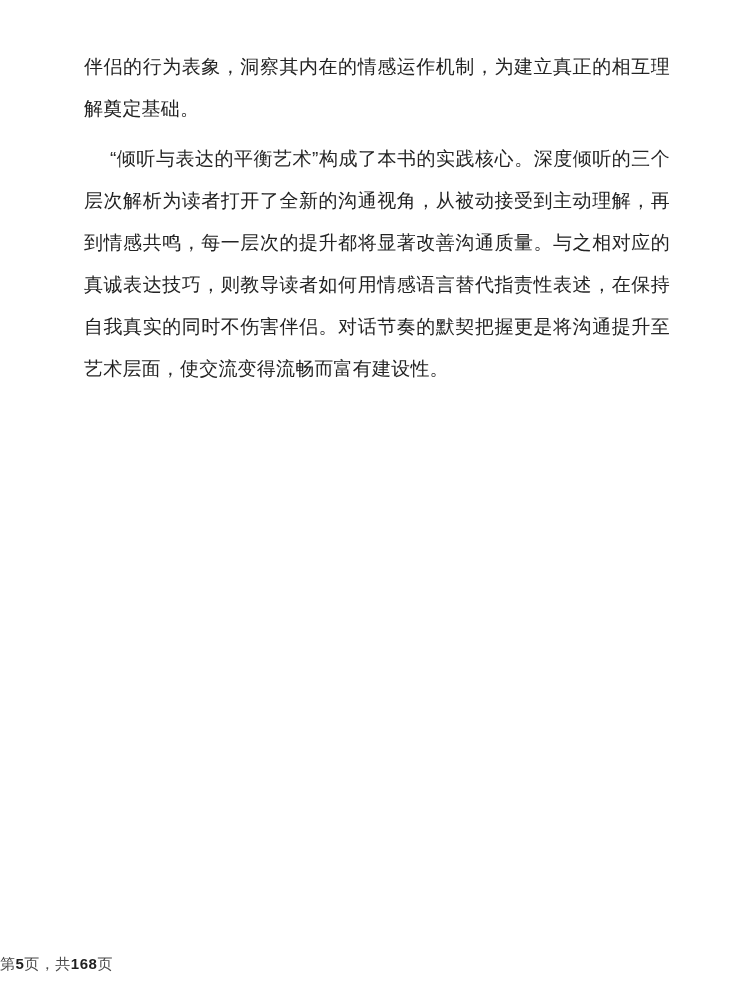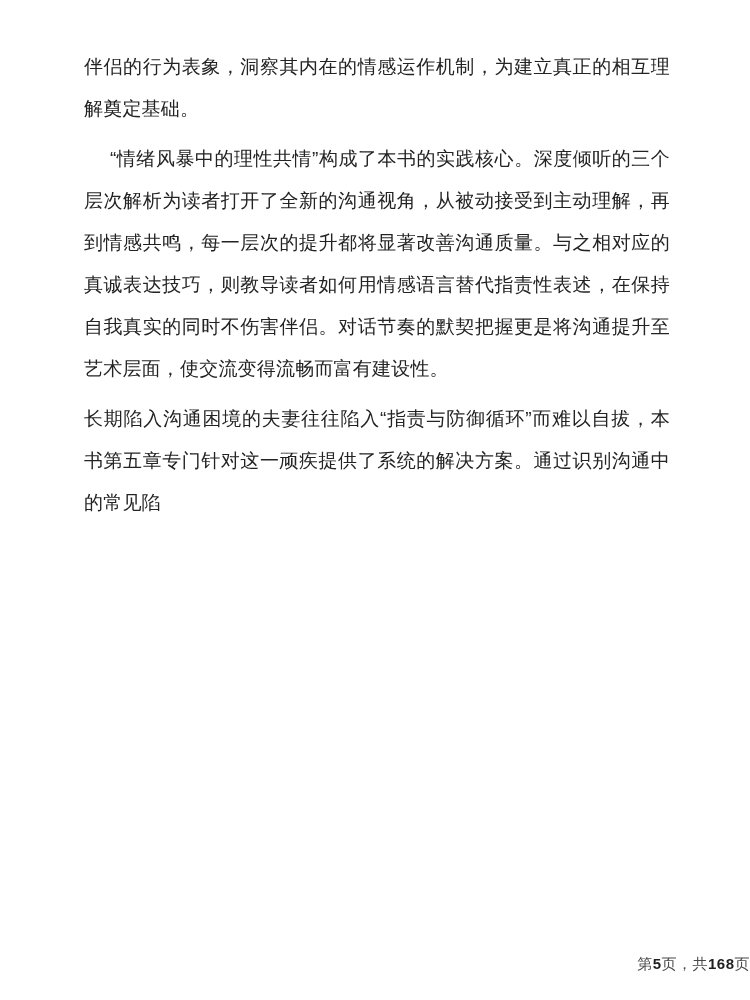--- a/index.html
+++ b/index.html
@@ -35,38 +35,37 @@
     text-indent: 0;
   }
   .para.indent {
     text-indent: 26px;
   }
   .footer {
     position: absolute;
     left: 0;
     right: 0;
     bottom: 26px;
-    text-align: right;
+    text-align: left;
     font-size: 15px;
     color: #4a4a4a;
     letter-spacing: 0.5px;
   }
   .footer .pagenum {
     font-weight: bold;
     color: #1f1f1f;
   }
 </style>
 </head>
 <body>
 
 <div class="page">
 
   <div class="body-text">
     <p class="para">伴侣的行为表象，洞察其内在的情感运作机制，为建立真正的相互理解奠定基础。</p>
-    <p class="para indent">“情绪风暴中的理性共情”构成了本书的实践核心。深度倾听的三个层次解析为读者打开了全新的沟通视角，从被动接受到主动理解，再到情感共鸣，每一层次的提升都将显著改善沟通质量。与之相对应的真诚表达技巧，则教导读者如何用情感语言替代指责性表述，在保持自我真实的同时不伤害伴侣。对话节奏的默契把握更是将沟通提升至艺术层面，使交流变得流畅而富有建设性。</p>
-    <p class="para">长期陷入沟通困境的夫妻往往陷入“指责与防御循环”而难以自拔，本书第五章专门针对这一顽疾提供了系统的解决方案。通过识别沟通中的常见陷</p>
+    <p class="para indent">“倾听与表达的平衡艺术”构成了本书的实践核心。深度倾听的三个层次解析为读者打开了全新的沟通视角，从被动接受到主动理解，再到情感共鸣，每一层次的提升都将显著改善沟通质量。与之相对应的真诚表达技巧，则教导读者如何用情感语言替代指责性表述，在保持自我真实的同时不伤害伴侣。对话节奏的默契把握更是将沟通提升至艺术层面，使交流变得流畅而富有建设性。</p>
   </div>
 
   <div class="footer">
     <span>第</span><span class="pagenum">5</span><span>页，共</span><span class="pagenum">168</span><span>页</span>
   </div>
 
 </div>
 
 </body></html>

